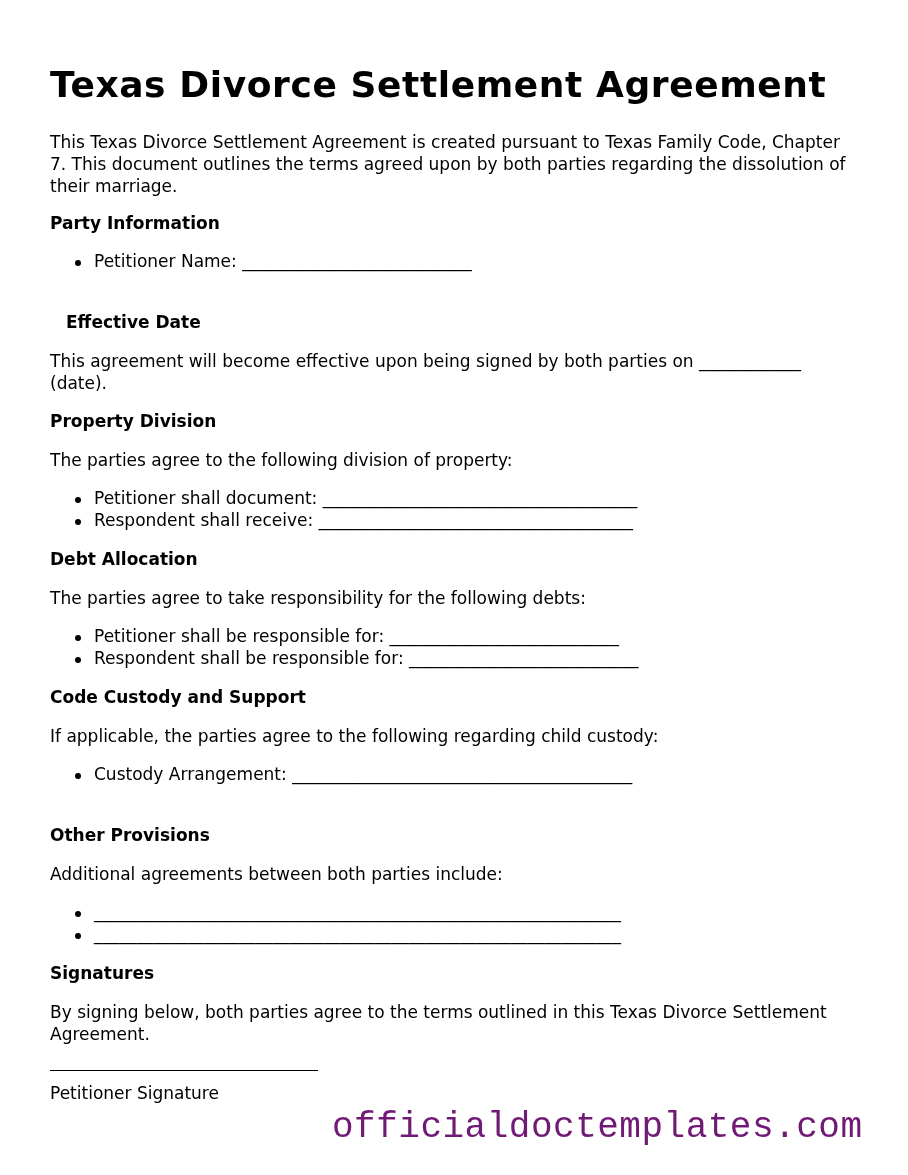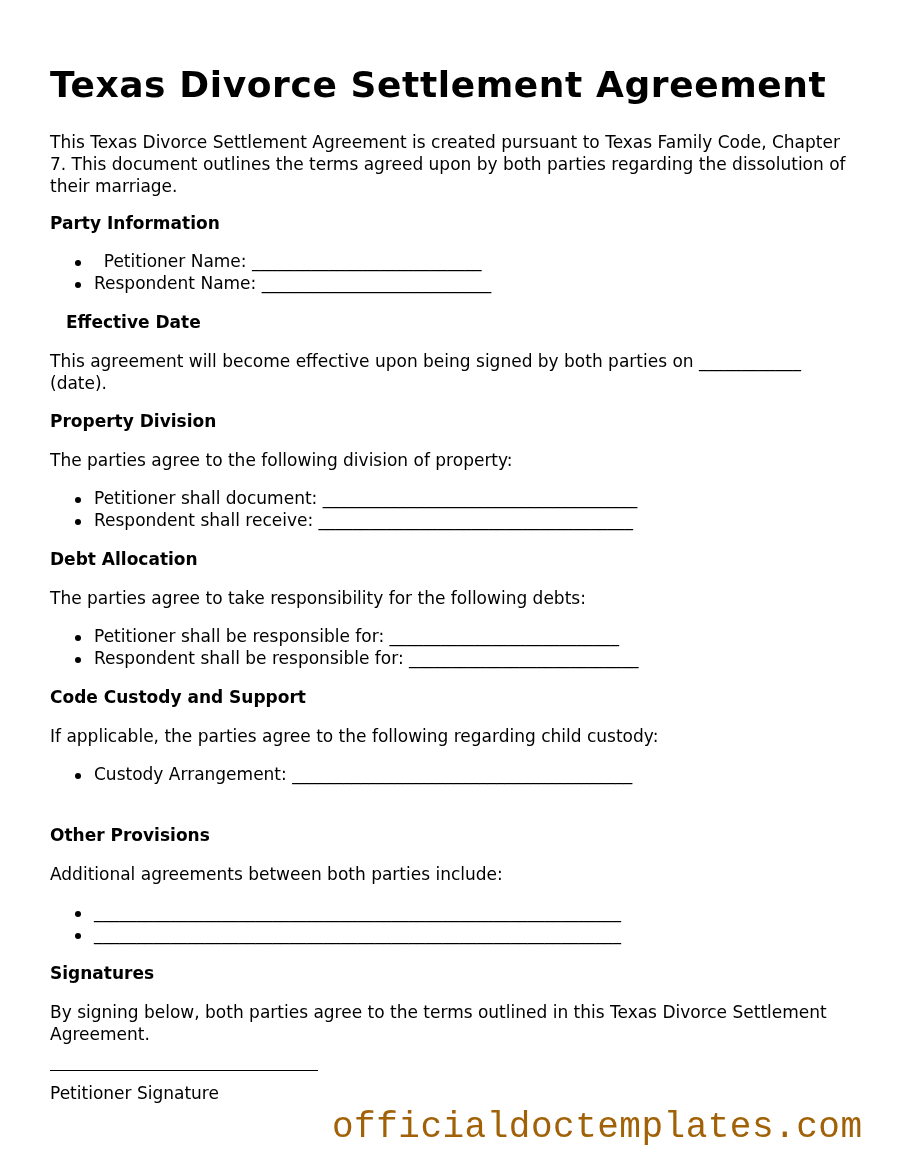--- a/index.html
+++ b/index.html
@@ -18,35 +18,34 @@
   li { position: relative; padding-left: 44px; font-size: 17px; line-height: 21.5px; white-space: nowrap; }
   li::before {
     content: ""; position: absolute; left: 25px; top: 9px;
     width: 6px; height: 6px; border-radius: 50%; background: #000;
   }
   .blank { white-space: pre; }
   .sig-line { position: absolute; left: 0; top: 1070px; width: 268px; border-bottom: 1.5px solid #000; }
   .watermark {
     position: absolute; left: 332px; top: 1107px;
     font-family: "Liberation Mono", "DejaVu Sans Mono", monospace;
-    font-size: 36px; color: #a16207; letter-spacing: 0.5px; white-space: nowrap;
+    font-size: 36px; color: #701a75; letter-spacing: 0.5px; white-space: nowrap;
   }
 </style>
 </head>
 <body>
 
 <div class="page">
   <h1>Texas Divorce Settlement Agreement</h1>
 
   <p class="p" style="top:131px; width:810px;">This Texas Divorce Settlement Agreement is created pursuant to Texas Family Code, Chapter 7. This document outlines the terms agreed upon by both parties regarding the dissolution of their marriage.</p>
 
   <p class="h" style="top:212px;">Party Information</p>
   <ul style="top:251px;text-align:center;">
     <li><span>Petitioner Name: </span><span class="blank">___________________________</span></li>
-    <li><span>Respondent Name: </span><span class="blank">___________________________</span></li>
   </ul>
 
   <p class="h" style="top:311px;margin-left:16px;">Effective Date</p>
   <p class="p" style="top:350px; width:800px;">This agreement will become effective upon being signed by both parties on ____________ (date).</p>
 
   <p class="h" style="top:410px;">Property Division</p>
   <p class="p" style="top:449px;">The parties agree to the following division of property:</p>
   <ul style="top:488px;">
     <li><span>Petitioner shall document: </span><span class="blank">_____________________________________</span></li>
     <li><span>Respondent shall receive: </span><span class="blank">_____________________________________</span></li>

